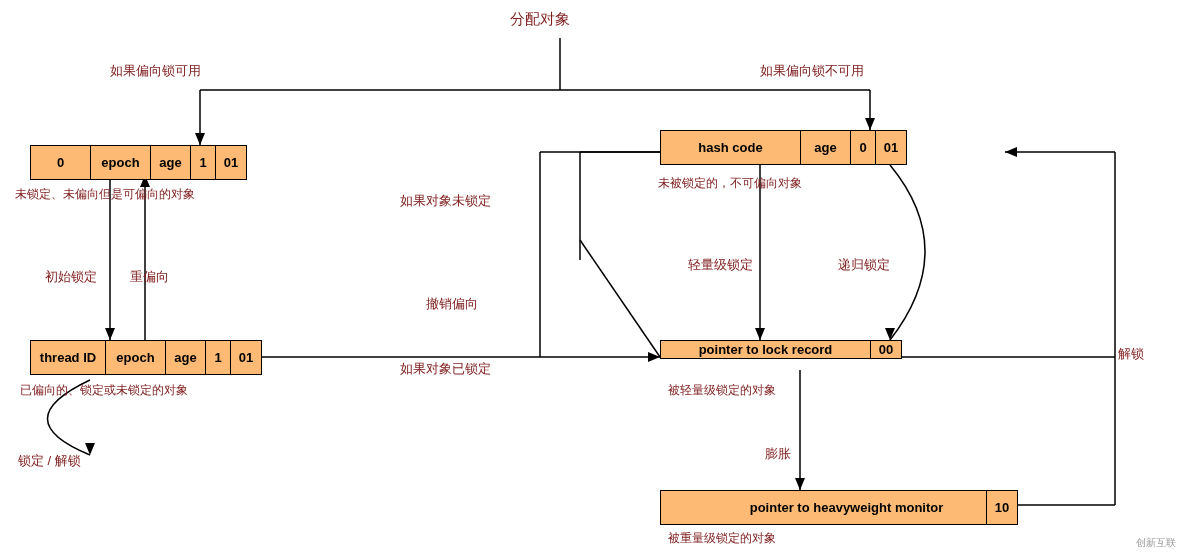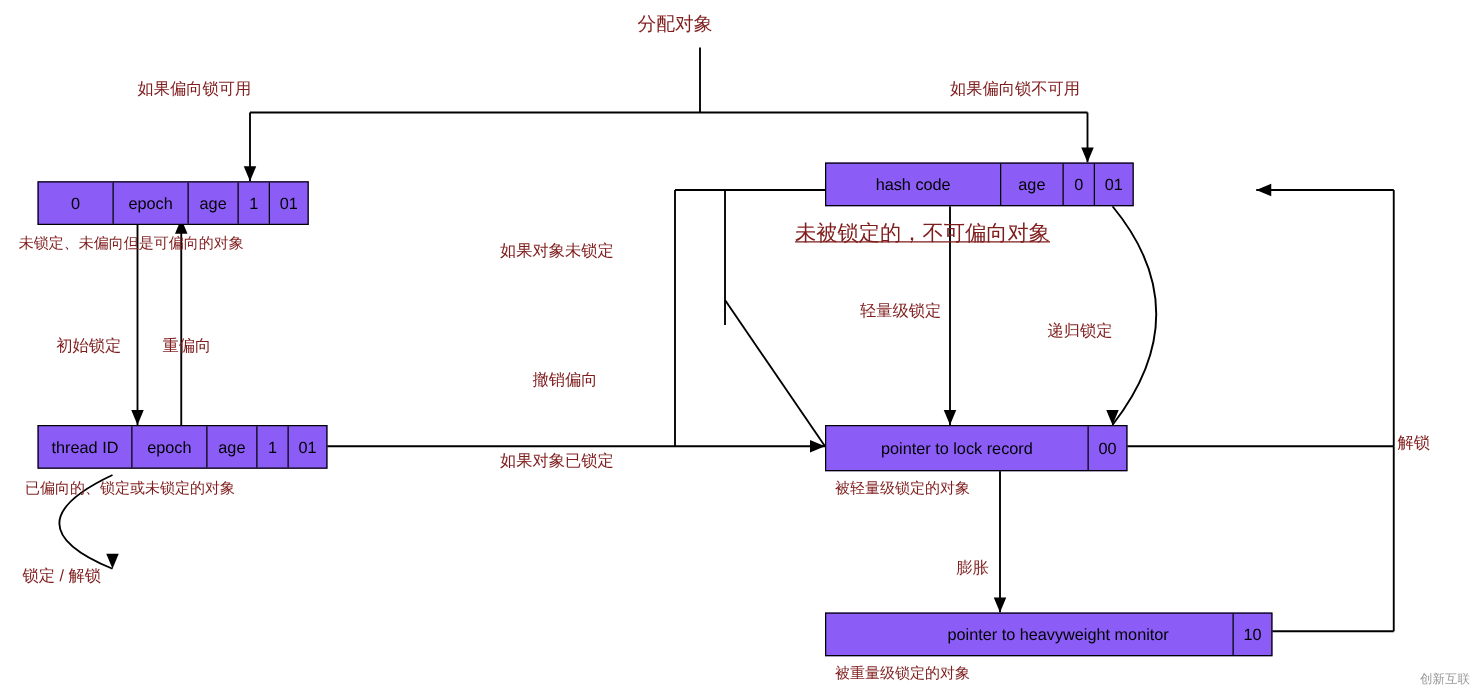--- a/index.html
+++ b/index.html
@@ -14,21 +14,22 @@
     }
     .diagram {
       position: relative;
       width: 1186px;
       height: 560px;
     }
     .box {
       position: absolute;
       display: flex;
       border: 1.5px solid #000;
-      background: #8b5cf6;
+      background: #fdba74;
+      font-weight: bold;
     }
     .box-cell {
       border-right: 1.5px solid #000;
       display: flex;
       align-items: center;
       justify-content: center;
       padding: 2px 6px;
       font-size: 13px;
     }
     .box-cell:last-child {
@@ -137,21 +138,21 @@
     <div class="box-cell" style="width:30px;">01</div>
   </div>
 
   <div class="box" style="left:660px; top:130px; height:35px;">
     <div class="box-cell" style="width:140px;">hash code</div>
     <div class="box-cell" style="width:50px;">age</div>
     <div class="box-cell" style="width:25px;">0</div>
     <div class="box-cell" style="width:30px;">01</div>
   </div>
 
-  <div class="box" style="left:660px; top:340px; height:37px;">
+  <div class="box" style="left:660px; top:340px; height:19px;">
     <div class="box-cell" style="width:210px;">pointer to lock record</div>
     <div class="box-cell" style="width:30px;">00</div>
   </div>
 
   <div class="box" style="left:660px; top:490px; height:35px;padding-left:46px;">
     <div class="box-cell" style="width:280px;">pointer to heavyweight monitor</div>
     <div class="box-cell" style="width:30px;">10</div>
   </div>
 
   <div class="label" style="left:510px; top:10px; font-size:15px; font-weight:normal;">分配对象</div>
@@ -163,29 +164,29 @@
   <div class="label" style="left:15px; top:186px; font-size:12px;">未锁定、未偏向但是可偏向的对象</div>
 
   <div class="label" style="left:20px; top:382px; font-size:12px;">已偏向的、锁定或未锁定的对象</div>
 
   <div class="label" style="left:45px; top:268px;">初始锁定</div>
 
   <div class="label" style="left:130px; top:268px;">重偏向</div>
 
   <div class="label" style="left:18px; top:452px;">锁定 / 解锁</div>
 
-  <div class="label" style="left:636px; top:175px; font-size:17px;text-decoration:underline;">未被锁定的，不可偏向对象</div>
+  <div class="label" style="left:658px; top:175px; font-size:12px;">未被锁定的，不可偏向对象</div>
 
   <div class="label" style="left:400px; top:192px;">如果对象未锁定</div>
 
   <div class="label" style="left:406px; top:295px;margin-left:20px;">撤销偏向</div>
 
   <div class="label" style="left:400px; top:360px;">如果对象已锁定</div>
 
-  <div class="label" style="left:688px; top:240px;">轻量级锁定</div>
+  <div class="label" style="left:688px; top:256px;">轻量级锁定</div>
 
   <div class="label" style="left:838px; top:256px;">递归锁定</div>
 
   <div class="label" style="left:668px; top:382px; font-size:12px;">被轻量级锁定的对象</div>
 
   <div class="label" style="left:765px; top:445px;">膨胀</div>
 
   <div class="label" style="left:668px; top:530px; font-size:12px;text-align:center;">被重量级锁定的对象</div>
 
   <div class="label" style="left:1118px; top:345px;">解锁</div>

